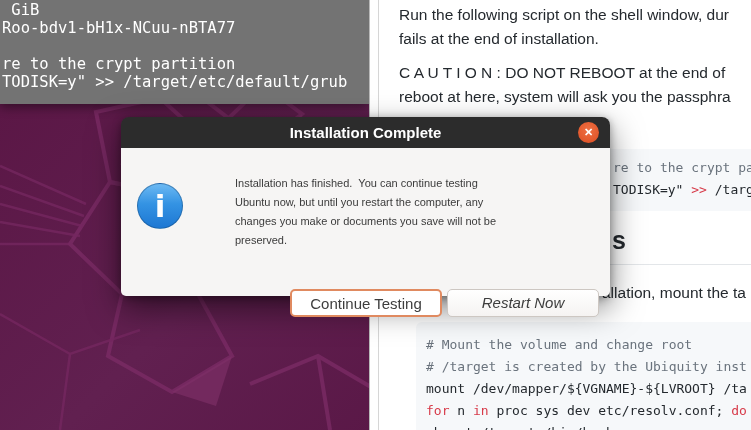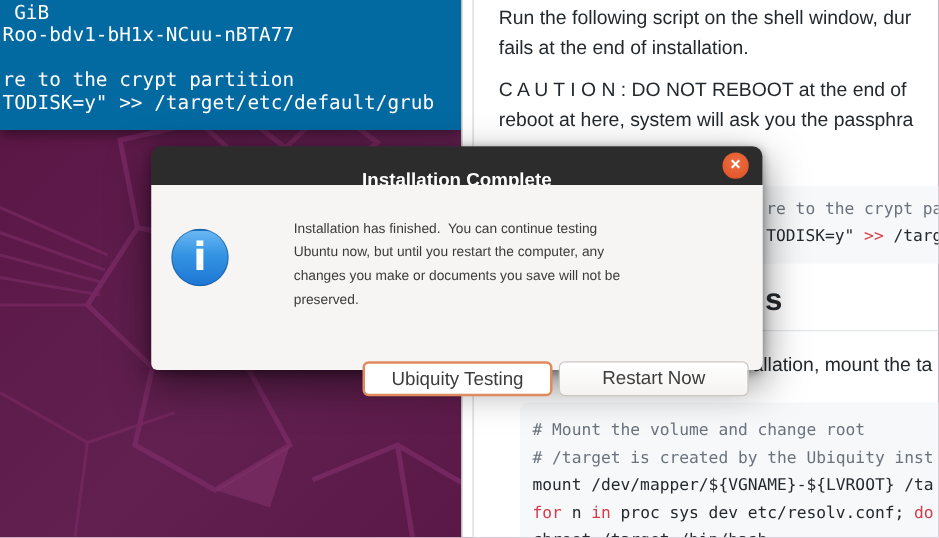--- a/index.html
+++ b/index.html
@@ -8,21 +8,21 @@
     position:relative; width:751px; height:430px; overflow:hidden;
     font-family:"Liberation Sans", sans-serif; background:#5b1746;
   }
   .abs { position:absolute; }
 
   
   #desktop { left:0; top:104px; width:378px; height:326px;
     background:linear-gradient(135deg,#5b1746 0%,#612050 55%,#5a1847 100%); overflow:hidden; }
 
   
-  #terminal { left:0; top:0; width:369px; height:104px; background:#0369a1;
+  #terminal { left:0; top:0; width:369px; height:104px; background:#737373;
     box-shadow:0 3px 10px rgba(0,0,0,.45); }
   .term-line { position:absolute; left:2px; white-space:pre;
     font-family:"DejaVu Sans Mono","Liberation Mono",monospace;
     font-size:15.5px; line-height:18px; color:#ffffff; }
 
   
   #browser { left:369px; top:0; width:382px; height:430px; background:#ffffff;
     border-left:1px solid #b9b9b9; overflow:hidden; }
   #browser .gutter-line { position:absolute; left:8px; top:0; width:1px; height:430px; background:#d6d6d6; }
   .doc-text { position:absolute; white-space:pre; color:#24292e; font-size:15.5px; line-height:20px; }
@@ -34,38 +34,38 @@
   .code-kw { color:#d73a49; }
   .doc-h2 { position:absolute; white-space:pre; font-size:25px; font-weight:bold; color:#24292e; }
   .h2-rule { position:absolute; height:1px; background:#e3e6e9; }
 
   
   #dialog { left:121px; top:117px; width:489px; height:179px; border-radius:8px;
     box-shadow:0 12px 32px rgba(0,0,0,.5), 0 2px 8px rgba(0,0,0,.35); }
   #dialog-titlebar { position:absolute; left:0; top:0; width:489px; height:31px;
     background:#2c2c2c; border-radius:8px 8px 0 0; }
   #dialog-title { position:absolute; left:0; top:0; width:489px; height:31px;
-    text-align:center; line-height:31px; color:#ffffff; font-weight:bold; font-size:15px;margin-top:12px; }
+    text-align:center; line-height:31px; color:#ffffff; font-weight:bold; font-size:15px; }
   #close-btn { position:absolute; left:457px; top:5px; width:21px; height:21px; border-radius:50%;
     background:radial-gradient(circle at 50% 38%, #ef7043 0%, #e2582c 70%);
     color:#ffffff; text-align:center; line-height:21px; font-size:11px; font-weight:bold; cursor:pointer; }
   #dialog-body { position:absolute; left:0; top:31px; width:489px; height:148px;
     background:#f6f5f4; border-radius:0 0 5px 5px; }
   #info-icon { position:absolute; left:16px; top:35px; width:46px; height:46px; border-radius:50%;
     background:linear-gradient(180deg,#6cb9f3 0%,#3493e3 45%,#1d77d3 100%);
     border:1px solid rgba(20,70,120,.45);
     color:#ffffff; text-align:center; font-size:31px; line-height:44px; font-weight:bold;
     font-family:"DejaVu Sans", sans-serif; }
   .msg-line { position:absolute; left:114px; white-space:pre; color:#3b3b3b;
     font-size:11px; line-height:19px; }
   .dlg-btn { position:absolute; top:141px; width:152px; height:28px; background:#ffffff;
     border-radius:5px; text-align:center; line-height:26px; font-size:15px; color:#3d3d3d; cursor:pointer; }
   #btn-continue { left:169px; border:2px solid #e08a60; }
   #btn-restart  { left:326px; border:1px solid #cdc7c2;
-    background:linear-gradient(180deg,#ffffff 0%,#f5f3f2 100%); }
+    background:linear-gradient(180deg,#ffffff 0%,#f5f3f2 100%);font-style:italic; }
 </style>
 </head>
 <body>
 
 <div id="screen">
 
   <div id="desktop" class="abs">
     <svg width="378" height="326" viewBox="0 0 378 326">
       <g fill="none" stroke="#7c2c66" stroke-width="4" opacity="0.75">
         <path d="M110,78 L96,8 L160,-6 L206,36 L178,92 Z"></path>
@@ -128,18 +128,18 @@
     <div id="dialog-titlebar">
       <div id="dialog-title">Installation Complete</div>
       <div id="close-btn"><span>✕</span></div>
     </div>
     <div id="dialog-body">
       <div id="info-icon"><span>i</span></div>
       <div class="msg-line" style="top:26px">Installation has finished.  You can continue testing</div>
       <div class="msg-line" style="top:45px">Ubuntu now, but until you restart the computer, any</div>
       <div class="msg-line" style="top:64px">changes you make or documents you save will not be</div>
       <div class="msg-line" style="top:83px">preserved.</div>
-      <div class="dlg-btn" id="btn-continue">Ubiquity Testing</div>
+      <div class="dlg-btn" id="btn-continue">Continue Testing</div>
       <div class="dlg-btn" id="btn-restart">Restart Now</div>
     </div>
   </div>
 
 </div>
 
 </body></html>

